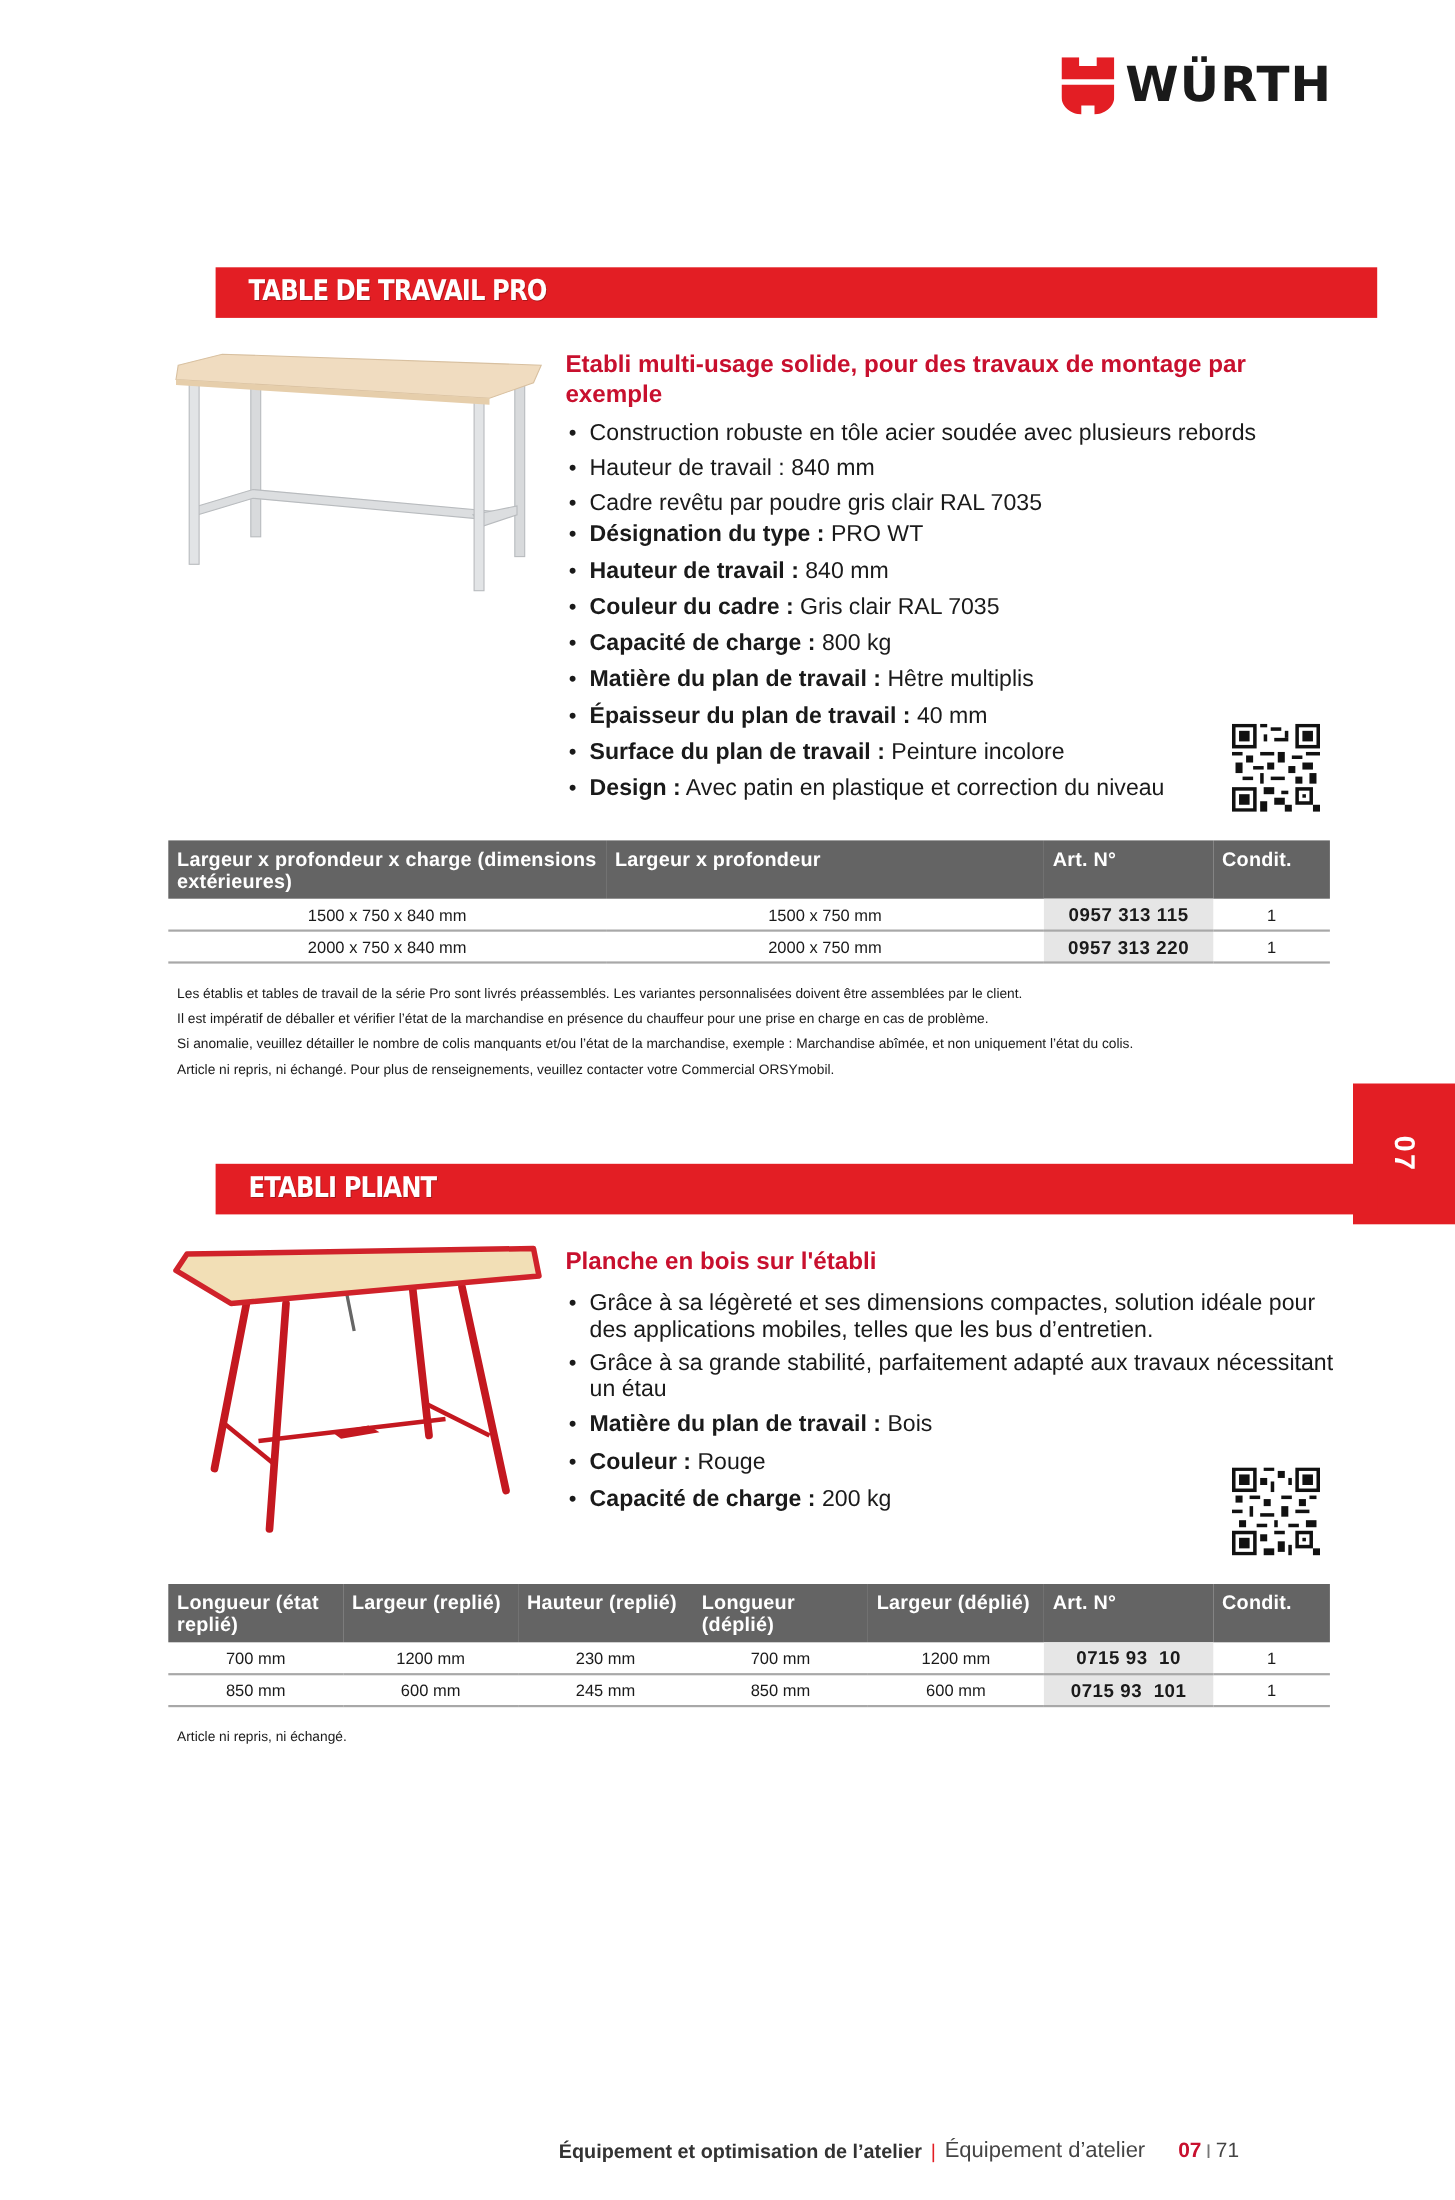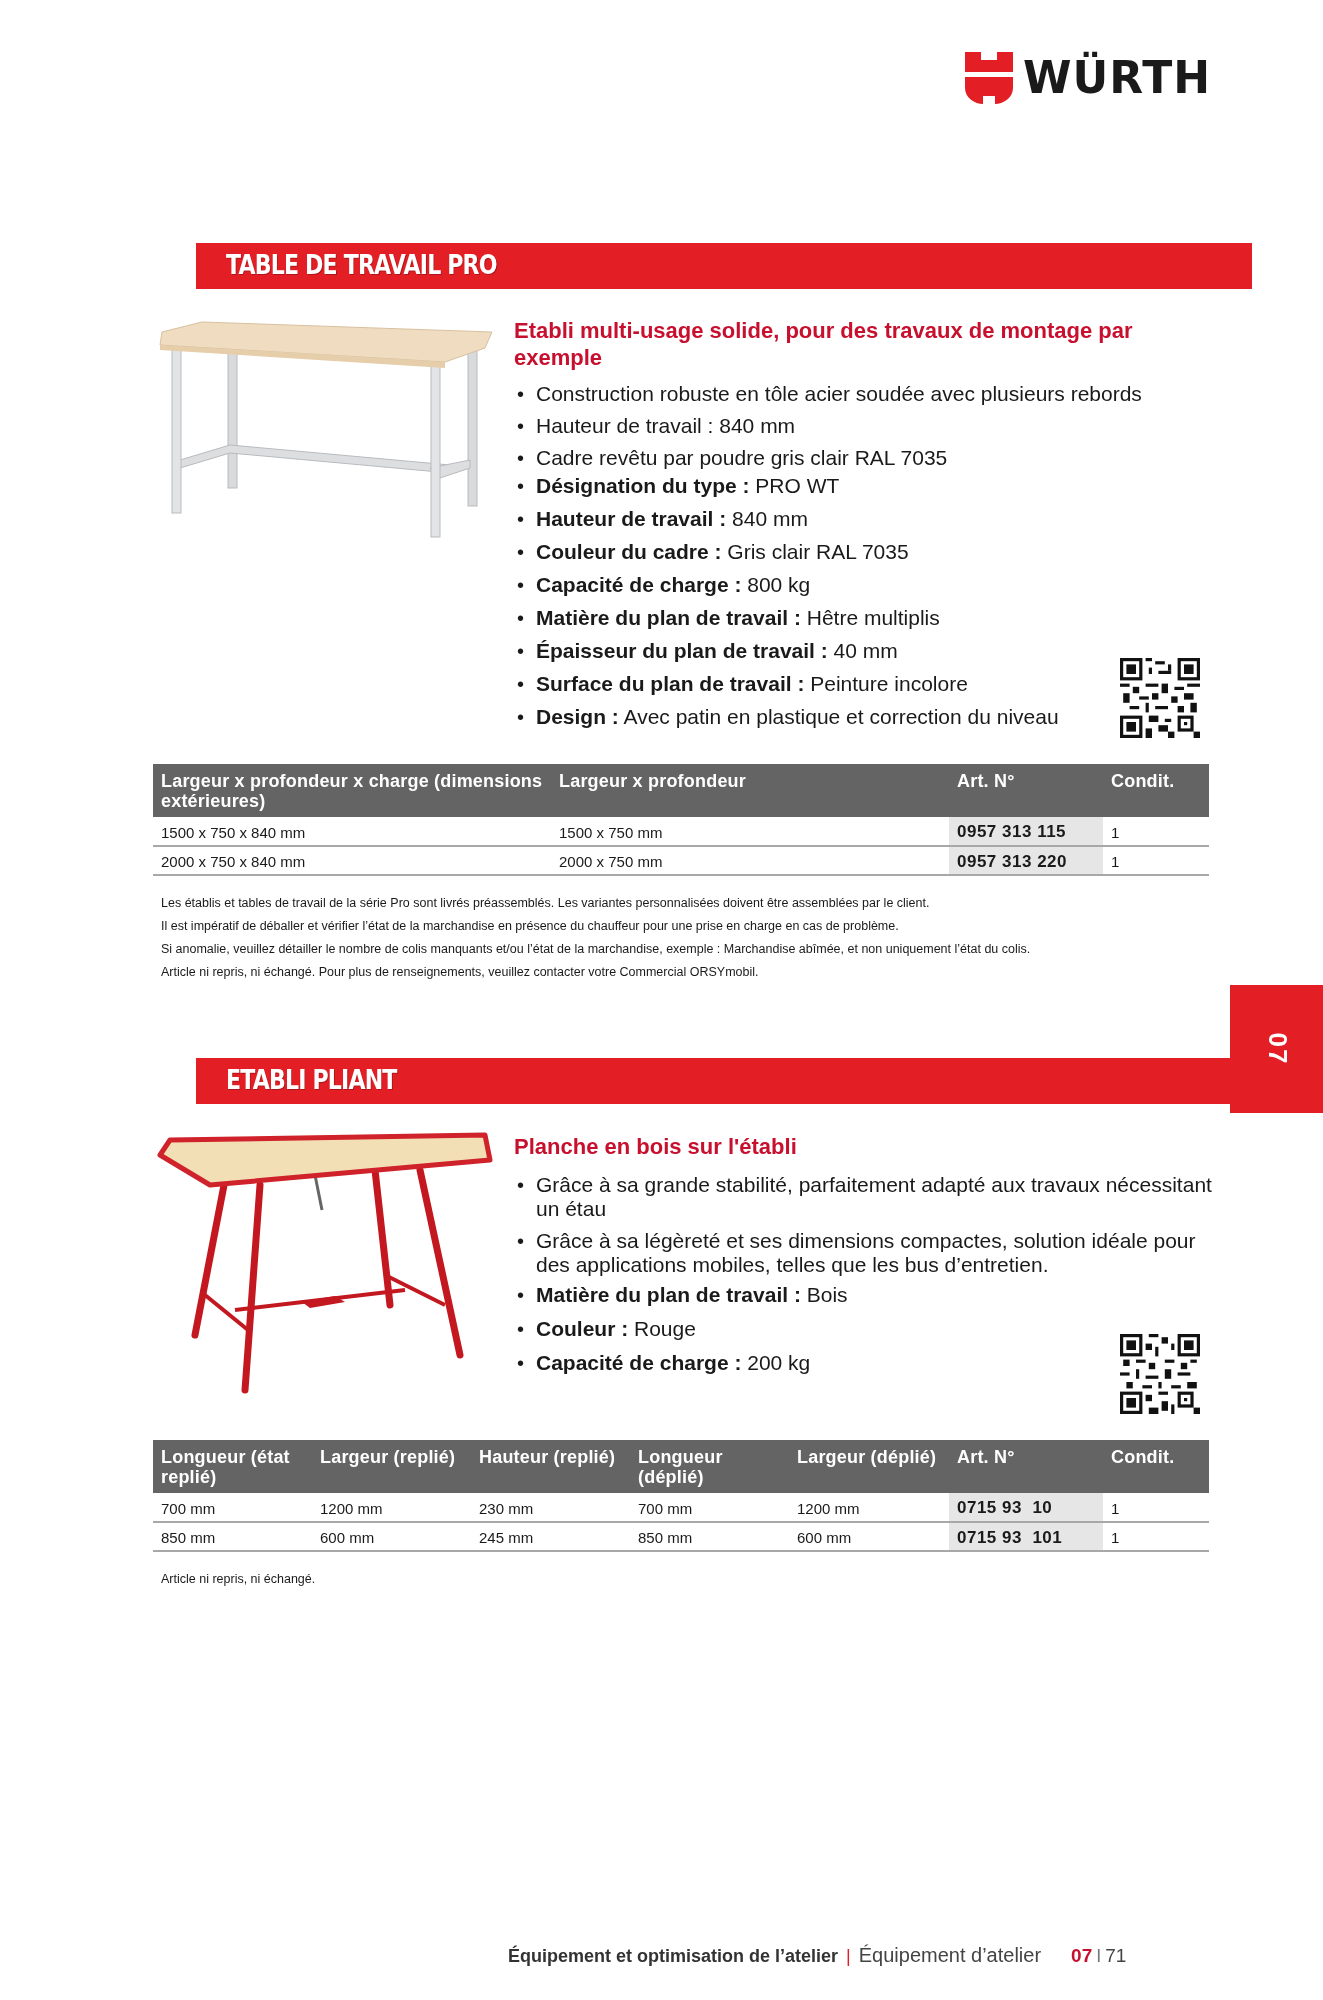--- a/index.html
+++ b/index.html
@@ -25,21 +25,21 @@
   .info li { position: relative; padding-left: 22px; font-size: 21px; line-height: 24px; margin-bottom: 9px; color: #1a1a1a; }
   .info li::before { content: "•"; position: absolute; left: 3px; top: 0; font-size: 20px; }
   .info li .lbl { font-weight: bold; }
 
   
   .qr { position: absolute; width: 80px; height: 80px; }
 
   
   .tbl { position: absolute; left: 153px; width: 1056px; border-collapse: collapse; }
   .tbl th { background: #646464; color: #fff; font-weight: bold; text-align: left; vertical-align: top; font-size: 18px; line-height: 20px; padding: 7px 7px 6px 8px; letter-spacing: 0.2px; }
-  .tbl td { font-size: 15px; height: 29px; padding: 2px 8px 0 8px; border-bottom: 2px solid #a8a8a8; color: #1a1a1a; }
+  .tbl td { font-size: 15px; height: 29px; padding: 2px 8px 0 8px; border-bottom: 2px solid #a8a8a8; color: #1a1a1a; text-align: center; }
   .tbl td.art { background: #e6e6e6; font-weight: bold; font-size: 17px; letter-spacing: 0.5px; }
 
   
   .notes { position: absolute; left: 161px; font-size: 12.5px; line-height: 23px; color: #1a1a1a; }
 
   
   .side-tab { position: absolute; left: 1230px; top: 985px; width: 93px; height: 128px; background: #e31e24; }
   .side-tab span { position: absolute; left: 50%; top: 50%; color: #fff; font-weight: bold; font-size: 26px; transform: translate(-50%, -50%) rotate(90deg); letter-spacing: 2px; }
 
   
@@ -202,22 +202,22 @@
     <line x1="235" y1="145" x2="295" y2="175"></line>
   </g>
   <polygon points="152,172 185,166 195,172 160,178" fill="#c41820"></polygon>
   <line x1="165" y1="45" x2="172" y2="80" stroke="#666" stroke-width="3"></line>
   <polygon points="10,25 20,10 335,5 340,30 60,55" fill="#f2dfb6" stroke="#d0222a" stroke-width="5" stroke-linejoin="round"></polygon>
 </svg>
 
 <div class="info" style="top:1133px;">
   <div class="headline">Planche en bois sur l'établi</div>
   <ul style="margin-top:13px;">
+    <li style="margin-bottom:6px;"><span class="lbl"></span><span>Grâce à sa légèreté et ses dimensions compactes, solution idéale pour des applications mobiles, telles que les bus d’entretien.</span></li>
     <li style="margin-bottom:8px;"><span class="lbl"></span><span>Grâce à sa grande stabilité, parfaitement adapté aux travaux nécessitant un étau</span></li>
-    <li style="margin-bottom:6px;"><span class="lbl"></span><span>Grâce à sa légèreté et ses dimensions compactes, solution idéale pour des applications mobiles, telles que les bus d’entretien.</span></li>
     <li style="margin-bottom:10px;"><span class="lbl">Matière du plan de travail :</span><span> Bois</span></li>
     <li style="margin-bottom:10px;"><span class="lbl">Couleur :</span><span> Rouge</span></li>
     <li><span class="lbl">Capacité de charge :</span><span> 200 kg</span></li>
   </ul>
 </div>
 
 <svg class="qr" style="left:1120px; top:1334px;" viewBox="0 0 25 25">
   <rect width="25" height="25" fill="#fff"></rect>
   <g fill="#111">
     <rect x="0" y="0" width="7" height="7"></rect>

